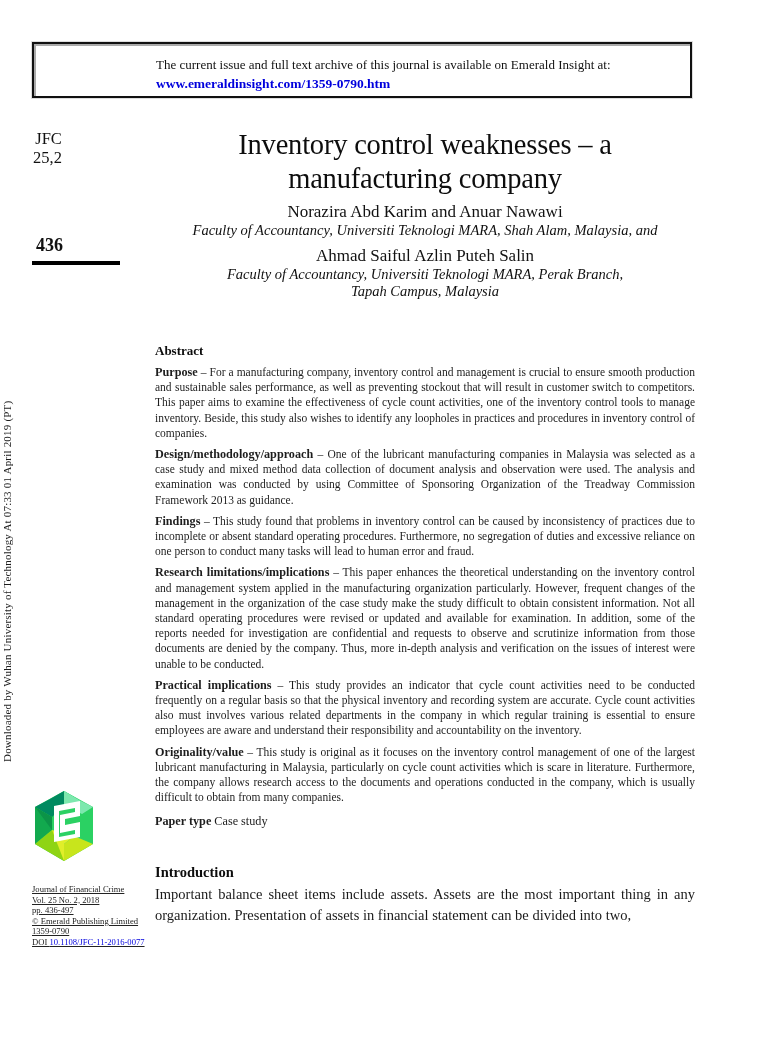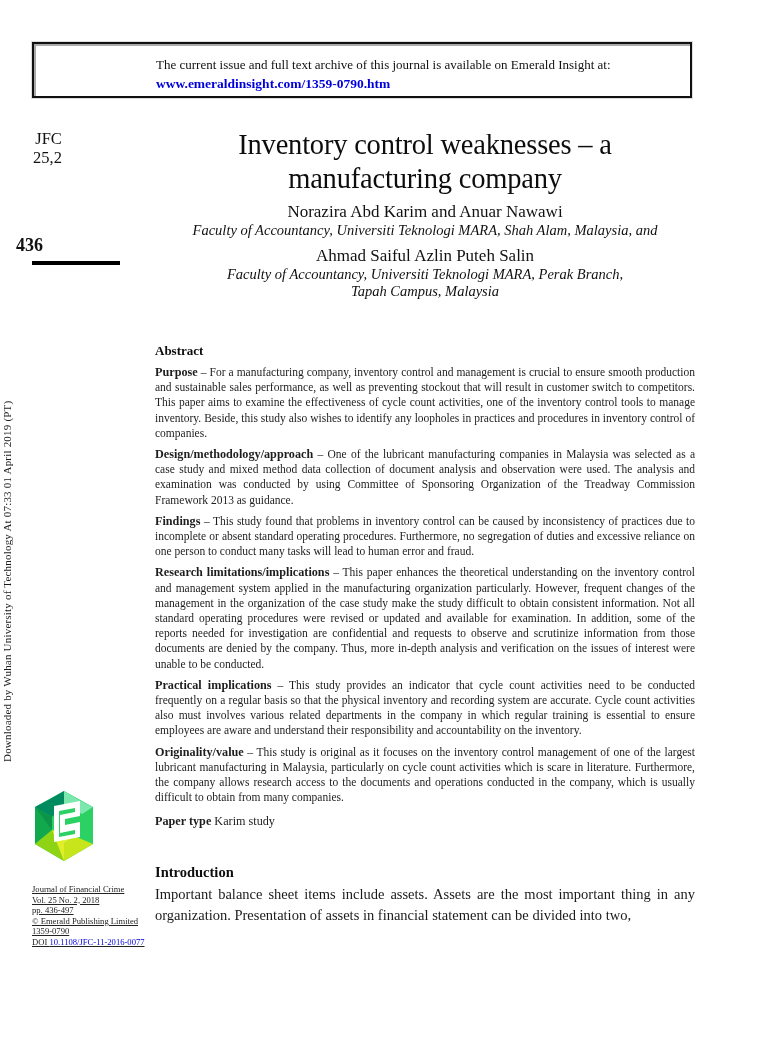--- a/index.html
+++ b/index.html
@@ -23,21 +23,21 @@
     position: absolute; left: 32px; top: 42px; width: 660px; height: 56px;
     border: 2px solid #101010; box-shadow: 2px 2px 0 #aaa inset, 0 0 0 1px #ddd;
     background: #fff;
   }
   .header-box-inner { position: absolute; left: 122px; top: 13px; width: 520px; }
   .header-line1 { font-size: 13px; color: #111; }
   .header-link { font-size: 13.5px; font-weight: bold; color: #0000dd; text-decoration: none; display: inline-block; margin-top: 3px; }
 
   
   .jfc-block { position: absolute; left: 33px; top: 129px; font-size: 16.5px; line-height: 19px; color: #111; text-align: right; }
-  .page-number { position: absolute; left: 16px; top: 235px; font-size: 18px; font-weight: bold; color: #111; }
+  .page-number { position: absolute; left: 36px; top: 235px; font-size: 18px; font-weight: bold; color: #111; }
   .page-number-bar { position: absolute; left: 32px; top: 261px; width: 88px; height: 4px; background: #000; }
 
   .emerald-logo { position: absolute; left: 30px; top: 790px; width: 68px; height: 72px; }
 
   .imprint { position: absolute; left: 32px; top: 884px; font-size: 8.6px; line-height: 10.6px; color: #222; text-decoration: underline; }
   .imprint .doi-link { color: #0000dd; text-decoration: none; }
 
   
   .main-col { position: absolute; left: 155px; top: 128px; width: 540px; }
 
@@ -130,21 +130,21 @@
 
       <p><span class="run-label">Findings</span><span> – This study found that problems in inventory control can be caused by inconsistency of practices due to incomplete or absent standard operating procedures. Furthermore, no segregation of duties and excessive reliance on one person to conduct many tasks will lead to human error and fraud.</span></p>
 
       <p><span class="run-label">Research limitations/implications</span><span> – This paper enhances the theoretical understanding on the inventory control and management system applied in the manufacturing organization particularly. However, frequent changes of the management in the organization of the case study make the study difficult to obtain consistent information. Not all standard operating procedures were revised or updated and available for examination. In addition, some of the reports needed for investigation are confidential and requests to observe and scrutinize information from those documents are denied by the company. Thus, more in-depth analysis and verification on the issues of interest were unable to be conducted.</span></p>
 
       <p><span class="run-label">Practical implications</span><span> – This study provides an indicator that cycle count activities need to be conducted frequently on a regular basis so that the physical inventory and recording system are accurate. Cycle count activities also must involves various related departments in the company in which regular training is essential to ensure employees are aware and understand their responsibility and accountability on the inventory.</span></p>
 
       <p><span class="run-label">Originality/value</span><span> – This study is original as it focuses on the inventory control management of one of the largest lubricant manufacturing in Malaysia, particularly on cycle count activities which is scare in literature. Furthermore, the company allows research access to the documents and operations conducted in the company, which is usually difficult to obtain from many companies.</span></p>
 
 
-      <div class="meta-line"><span class="run-label">Paper type</span><span> Karim study</span></div>
+      <div class="meta-line"><span class="run-label">Paper type</span><span> Case study</span></div>
     </div>
 
     <div class="intro">
       <div class="intro-heading">Introduction</div>
       <p>Important balance sheet items include assets. Assets are the most important thing in any organization. Presentation of assets in financial statement can be divided into two,</p>
     </div>
 
   </div>
 </div>
 

